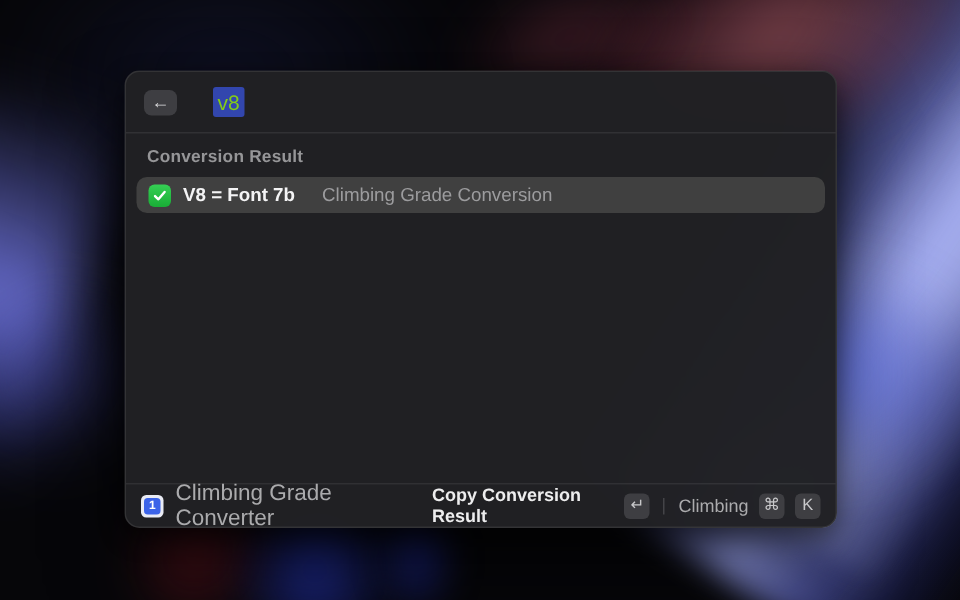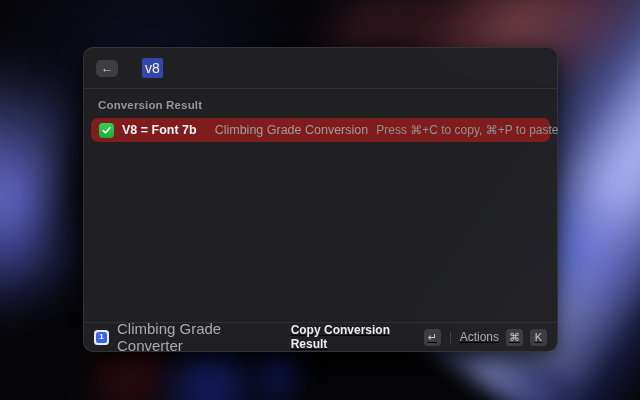--- a/index.html
+++ b/index.html
@@ -58,32 +58,32 @@
     box-shadow:0 24px 50px rgba(0,0,0,.6), 0 6px 16px rgba(0,0,0,.45);
     display:flex; flex-direction:column;
   }
 
   .header { height:40px; flex:0 0 auto; display:flex; align-items:center; padding:0 12px; gap:10px; }
   .back-btn {
     width:22px; height:17px; background:#3e3e42; border-radius:5px;
     display:flex; align-items:center; justify-content:center;
     color:#d9d9db; font-size:12px; line-height:1; cursor:default;
   }
-  .search-text { font-size:14px; color:#fef9c3; line-height:1;padding-left:14px; }
+  .search-text { font-size:14px; color:#84cc16; line-height:1;padding-left:14px; }
   .search-text .selected { background:#3246ae; padding:2px 3px; border-radius:2px; font-weight:500; }
 
   .divider { height:1px; background:rgba(255,255,255,.08); flex:0 0 auto; }
 
   .list { flex:1 1 auto; display:flex; flex-direction:column; padding-top:5px; }
   .section-label {
     padding:5px 14px 7px; font-size:11.5px; font-weight:700;
     color:#969698; letter-spacing:.15px;
   }
   .result-row {
-    margin:0 7px; height:24px; background:#7f1d1d; border-radius:7px;
+    margin:0 7px; height:24px; background:#404040; border-radius:7px;
     display:flex; align-items:center; padding:0 8px; gap:8px; flex:0 0 auto;
   }
   .check-icon {
     width:15px; height:15px; border-radius:4px; flex:0 0 auto;
     background:linear-gradient(180deg,#35d054,#19ad36);
     display:flex; align-items:center; justify-content:center;
   }
   .result-title { font-size:12.5px; font-weight:700; color:#f4f4f5; white-space:nowrap; }
   .result-subtitle { font-size:12.5px; color:#9c9c9e; white-space:nowrap; margin-left:10px; }
   .result-accessory { margin-left:auto; font-size:12px; color:#909092; white-space:nowrap; }
@@ -96,21 +96,21 @@
   .app-icon {
     width:15px; height:15px; border-radius:3.5px; background:#e9ebf4;
     display:flex; align-items:center; justify-content:center; flex:0 0 auto;
   }
   .app-icon-inner {
     width:11px; height:11px; border-radius:2.5px; background:#3b63e8;
     display:flex; align-items:center; justify-content:center;
     color:#fff; font-size:8px; font-weight:700; line-height:1;
   }
   .app-name { font-size:15px; color:#ababad; }
-  .footer-right { margin-left:auto; display:flex; align-items:center; gap:7px;text-decoration:underline; }
+  .footer-right { margin-left:auto; display:flex; align-items:center; gap:7px; }
   .primary-label { font-size:12px; font-weight:700; color:#ededee; }
   .keycap {
     min-width:17px; height:17px; padding:0 3px; background:#3e3e42; border-radius:4px;
     color:#c8c8ca; font-size:11px; line-height:1;
     display:flex; align-items:center; justify-content:center;
   }
   .footer-sep { width:1px; height:11px; background:rgba(255,255,255,.16); margin:0 2px; }
   .actions-label { font-size:12px; color:#ababad; }
 </style>
 </head>
@@ -148,33 +148,32 @@
     <div class="section-label">Conversion Result</div>
 
     <div class="result-row">
       <div class="check-icon">
         <svg width="9" height="9" viewBox="0 0 10 10">
             <path d="M1.5 5.2 L4 7.6 L8.6 2.2" stroke="#ffffff" stroke-width="1.8" fill="none" stroke-linecap="round" stroke-linejoin="round"></path>
           </svg>
       </div>
       <span class="result-title">V8 = Font 7b</span>
       <span class="result-subtitle">Climbing Grade Conversion</span>
-      <span class="result-accessory">Press ⌘+C to copy, ⌘+P to paste</span>
     </div>
   </div>
 
   <div class="footer">
     <div class="app-icon">
       <div class="app-icon-inner">1</div>
     </div>
     <span class="app-name">Climbing Grade Converter</span>
 
     <div class="footer-right">
       <span class="primary-label">Copy Conversion Result</span>
       <span class="keycap">↵</span>
       <span class="footer-sep"></span>
-      <span class="actions-label">Actions</span>
+      <span class="actions-label">Climbing</span>
       <span class="keycap">⌘</span>
       <span class="keycap">K</span>
     </div>
   </div>
 
 </div>
 
 </body></html>

